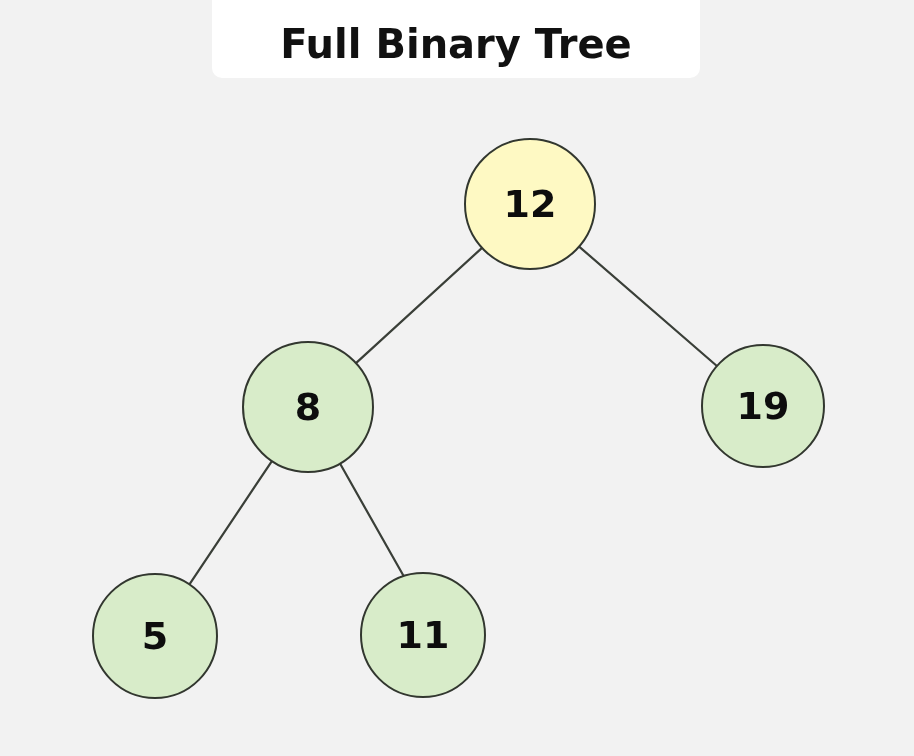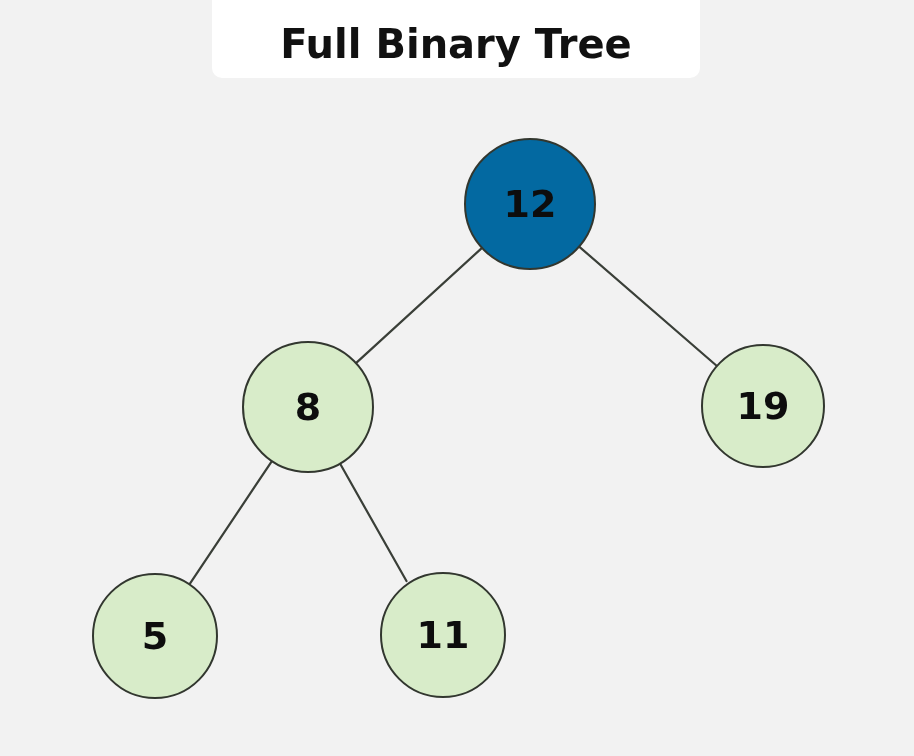--- a/index.html
+++ b/index.html
@@ -86,30 +86,30 @@
   </div>
 
   <svg id="edge-layer" viewBox="0 0 914 756" xmlns="http://www.w3.org/2000/svg">
       <line x1="482.0312017802895" y1="247.86336053423975" x2="355.9687982197105" y2="363.13663946576025" stroke="#3a3f38" stroke-width="2.2" stroke-linecap="round"></line>
       <line x1="579.1128349007258" y1="246.57850922723867" x2="716.9094934008573" y2="366.0417067252068" stroke="#3a3f38" stroke-width="2.2" stroke-linecap="round"></line>
       <line x1="271.89004103500633" y1="461.0469320456441" x2="189.44334547430165" y2="584.4475417410779" stroke="#3a3f38" stroke-width="2.2" stroke-linecap="round"></line>
       <line x1="340.0082468881452" y1="463.57271543021017" x2="406.46905681438454" y2="581.038332974261" stroke="#3a3f38" stroke-width="2.2" stroke-linecap="round"></line>
     </svg>
 
   <div id="node-layer">
-      <div class="node" style="left: 464px; top: 138px; width: 132px; height: 132px; background: #0369a1; border-color: rgb(50, 55, 47);">
+      <div class="node" style="left: 464px; top: 138px; width: 132px; height: 132px; background: #fef9c3; border-color: rgb(50, 55, 47);">
         <span class="node-label" style="color: rgb(13, 13, 13);">12</span>
       </div>
       <div class="node" style="left: 242px; top: 341px; width: 132px; height: 132px; background: rgb(216, 236, 201); border-color: rgb(50, 55, 47);">
         <span class="node-label" style="color: rgb(13, 13, 13);">8</span>
       </div>
       <div class="node" style="left: 701px; top: 344px; width: 124px; height: 124px; background: rgb(216, 236, 201); border-color: rgb(50, 55, 47);">
         <span class="node-label" style="color: rgb(13, 13, 13);">19</span>
       </div>
       <div class="node" style="left: 92px; top: 573px; width: 126px; height: 126px; background: rgb(216, 236, 201); border-color: rgb(50, 55, 47);">
         <span class="node-label" style="color: rgb(13, 13, 13);">5</span>
       </div>
-      <div class="node" style="left: 380px; top: 572px; width: 126px; height: 126px; background: rgb(216, 236, 201); border-color: rgb(50, 55, 47);">
+      <div class="node" style="left: 360px; top: 572px; width: 126px; height: 126px; background: rgb(216, 236, 201); border-color: rgb(50, 55, 47);">
         <span class="node-label" style="color: rgb(13, 13, 13);">11</span>
       </div>
     </div>
 
 </div>
 
 </body></html>

